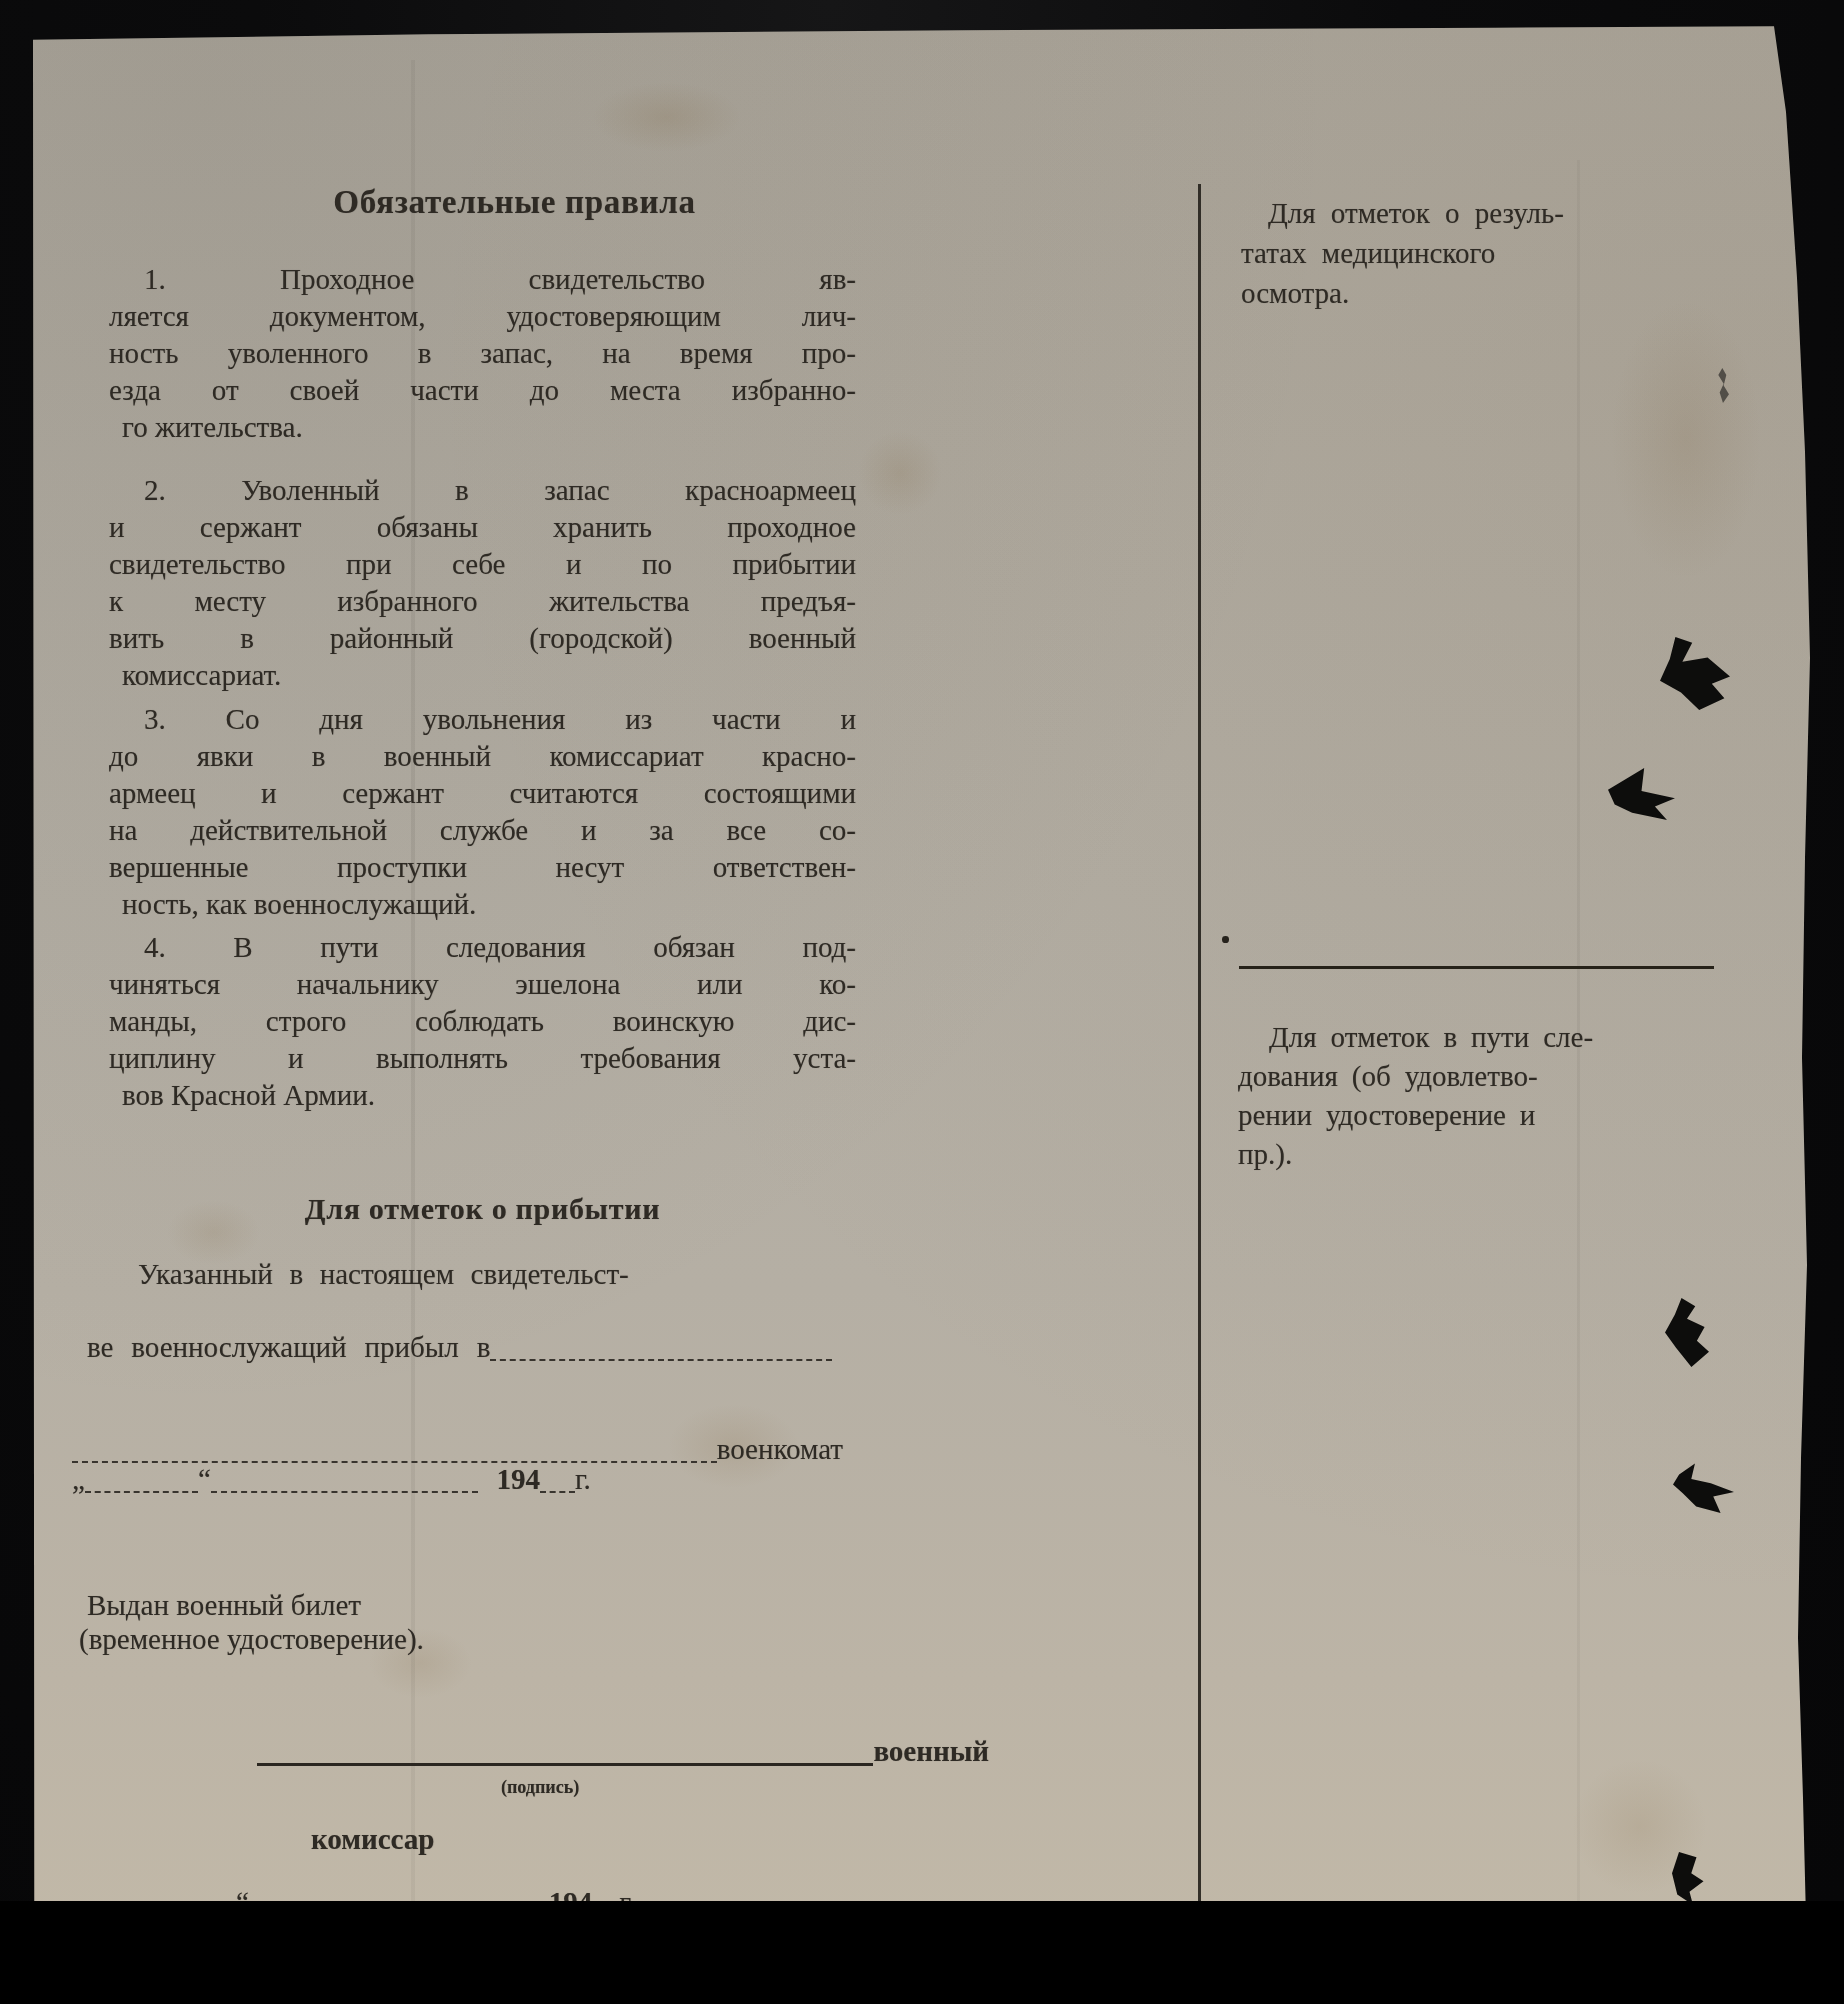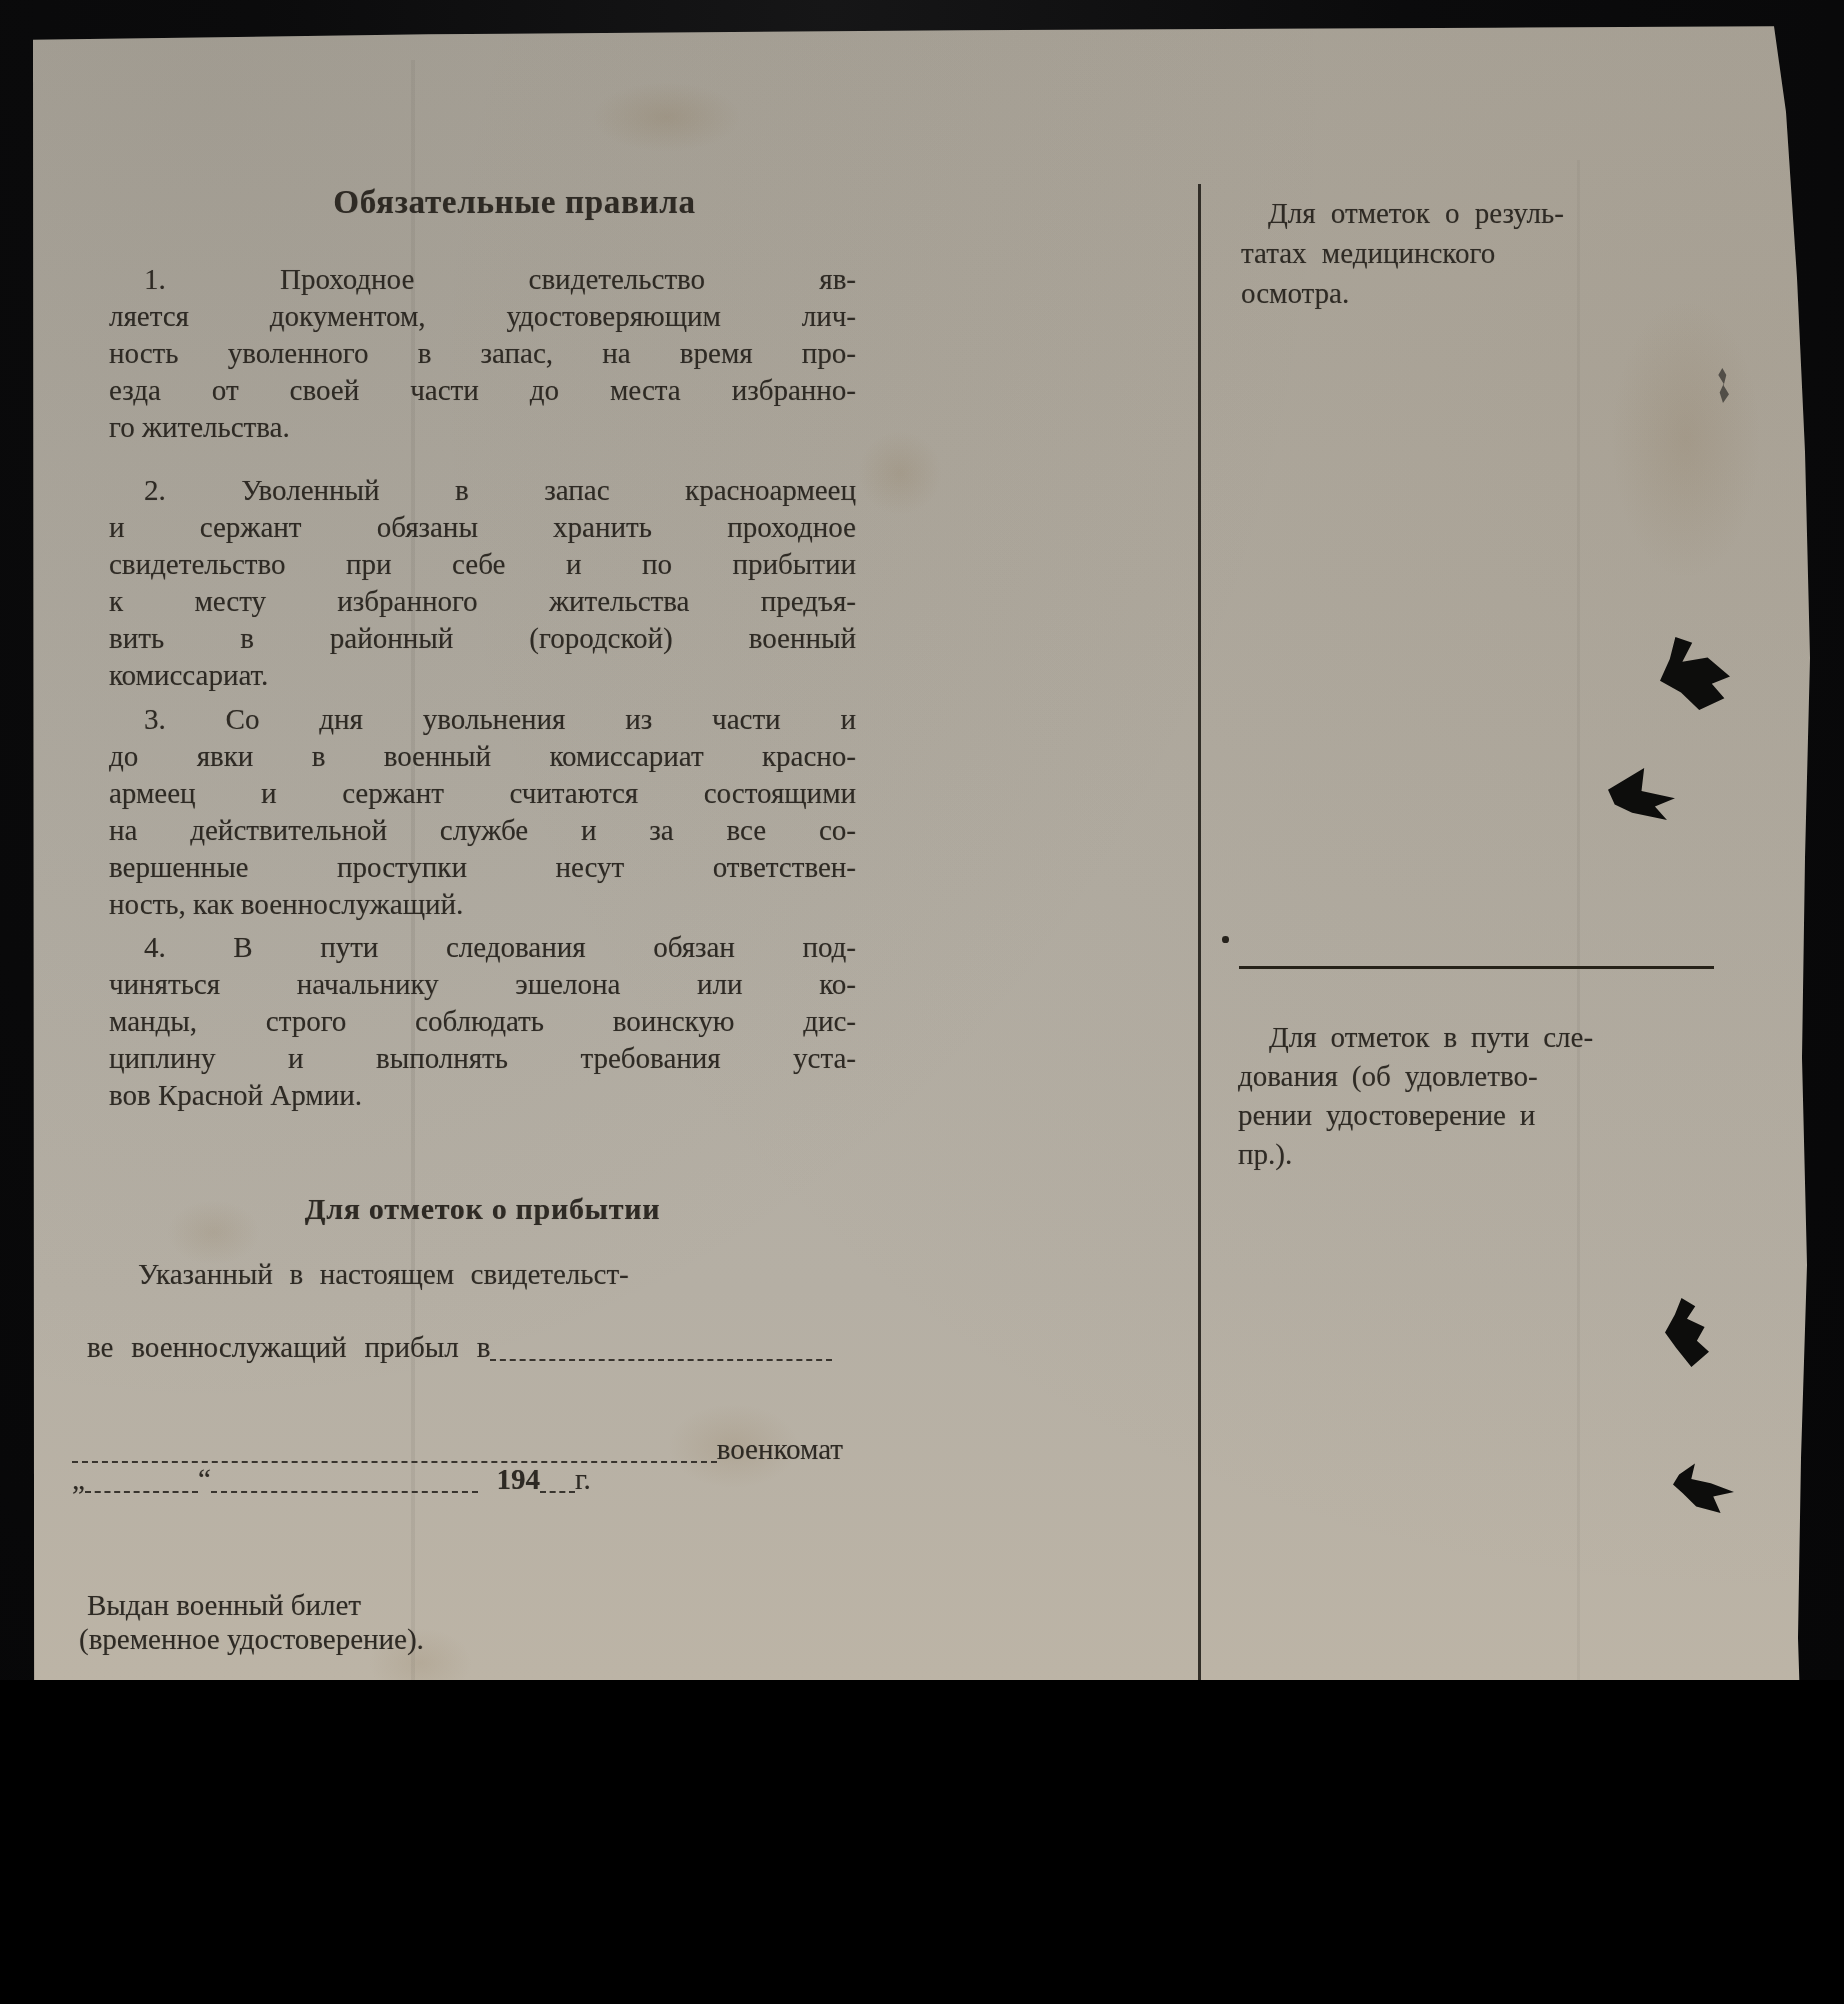--- a/index.html
+++ b/index.html
@@ -1,38 +1,38 @@
 <!DOCTYPE html>
 <html style="font-size:10.7px"><head>
 <meta charset="utf-8">
 <style>
   html,body { margin:0; padding:0; background:#000; }
   .canvas {
-    position:relative; width:1844px; height:1680px; overflow:hidden;
+    position:relative; width:1844px; height:1901px; overflow:hidden;
     background: radial-gradient(ellipse at 45% 0%, #161617 0%, #0b0b0c 40%, #070708 100%);
     font-family:"Liberation Serif", serif; color:#2c2823;
   }
   .paper {
     position:absolute; left:29px; top:25px; width:1784px; height:1945px;
     background:
       radial-gradient(ellipse at 96% 18%, rgba(118,92,56,0.10), transparent 55%),
       radial-gradient(ellipse at 10% 4%, rgba(90,82,68,0.12), transparent 50%),
       linear-gradient(180deg, #aaa59b 0%, #afaaa0 22%, #b2ada3 45%, #b5afa4 65%, #bcb4a6 85%, #c2b9a8 100%);
     clip-path: polygon(4px 14.7px, 400px 9.3px, 933px 5.3px, 1466px 2.7px, 1745px 1.3px,
       1757px 87px, 1768px 253px, 1776px 427px, 1781px 633px, 1776px 833px,
       1773px 1033px, 1778px 1240px, 1772px 1433px, 1769px 1613px, 1774px 1773px,
       1778px 1933px, 1466px 1937px, 933px 1940px, 400px 1942px, 5.3px 1944px);
   }
   .stain { position:absolute; pointer-events:none; }
   .crease { position:absolute; pointer-events:none; }
   .hole { position:absolute; background:#0d0d0c; }
   .txt { position:absolute; font-size:29px; line-height:37px; color:#2e2a24;
          text-shadow:0.3px 0.3px 0.7px rgba(46,42,36,0.35); }
   .jline { text-align:justify; text-align-last:justify; }
-  .lastline { text-align:left; }
+  .lastline { text-align:left;margin-left:13px; }
   .ind { text-indent:35px; }
   .para { width:747px; left:109px; }
   .doc-title { left:109px; top:184px; width:747px; text-align:center; font-weight:bold;
                font-size:33px; transform:translateX(32px); letter-spacing:0.7px; }
   .sec-title { left:109px; top:1190px; width:747px; text-align:center; font-weight:bold;
                font-size:30px; letter-spacing:0.7px; }
   .rcol { width:467px; }
   .dashfill { border-bottom:2.7px dashed #38342e; align-self:flex-end; margin-bottom:4.7px; }
   .solidline { border-bottom:3.3px solid #2a2620; align-self:flex-end; margin-bottom:4px; }
   .flexrow { display:flex; align-items:flex-end; }

